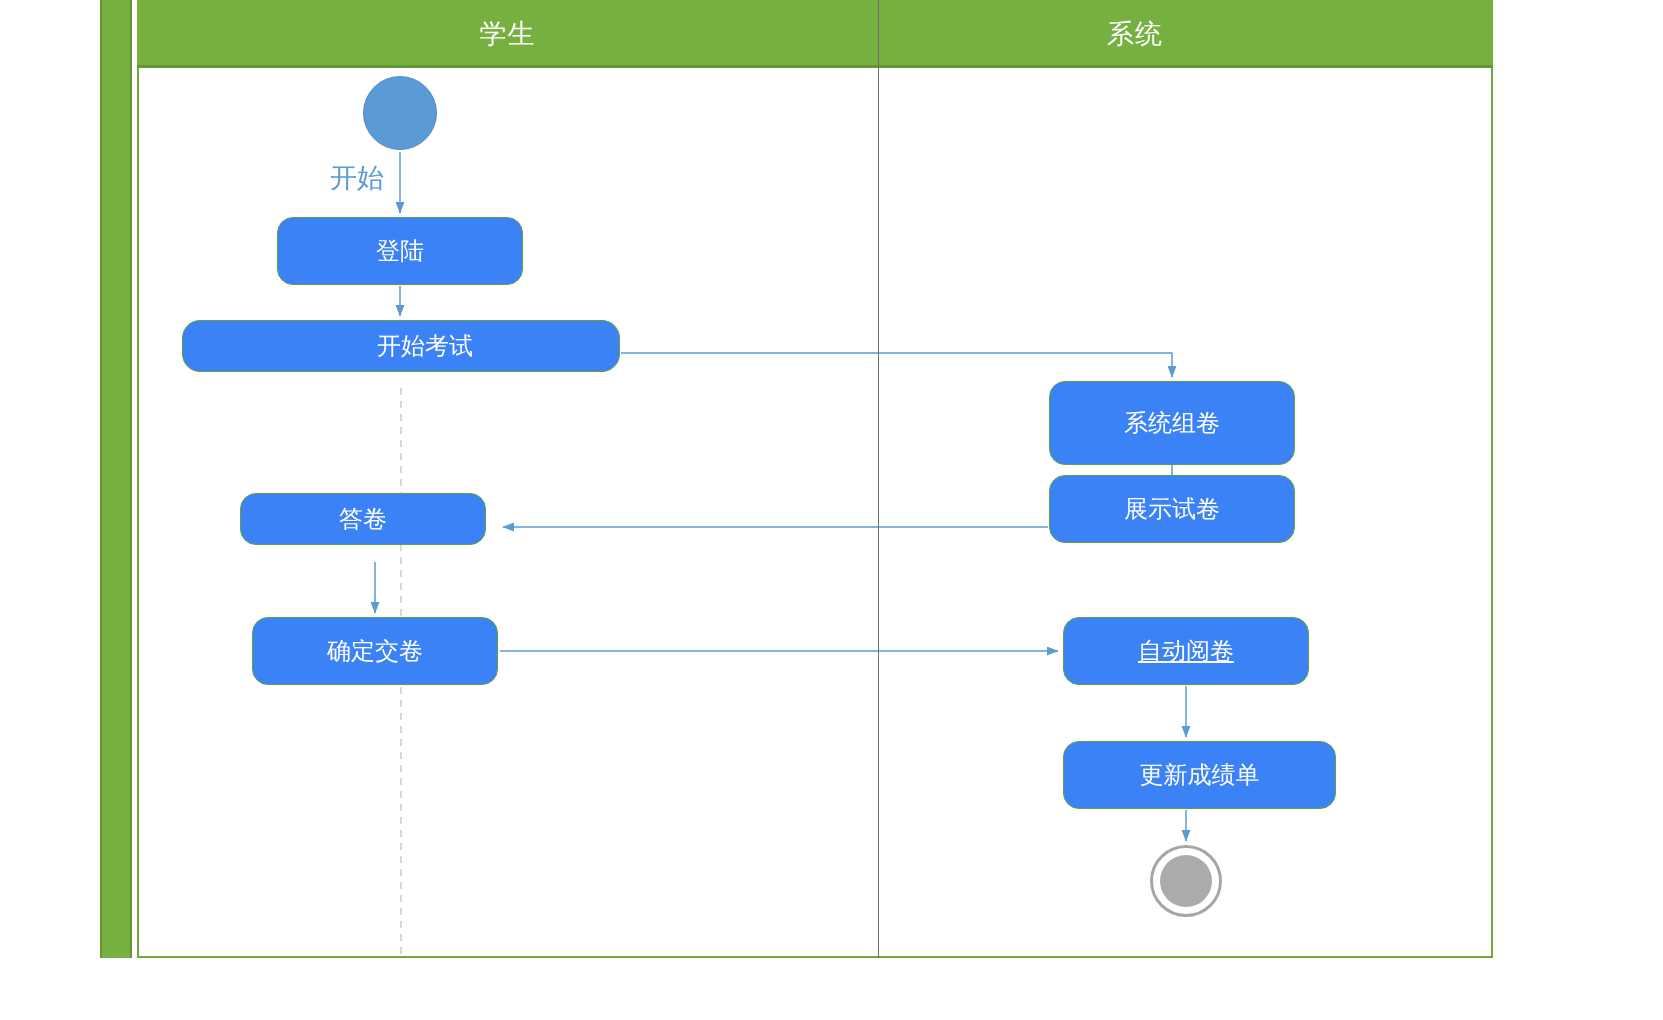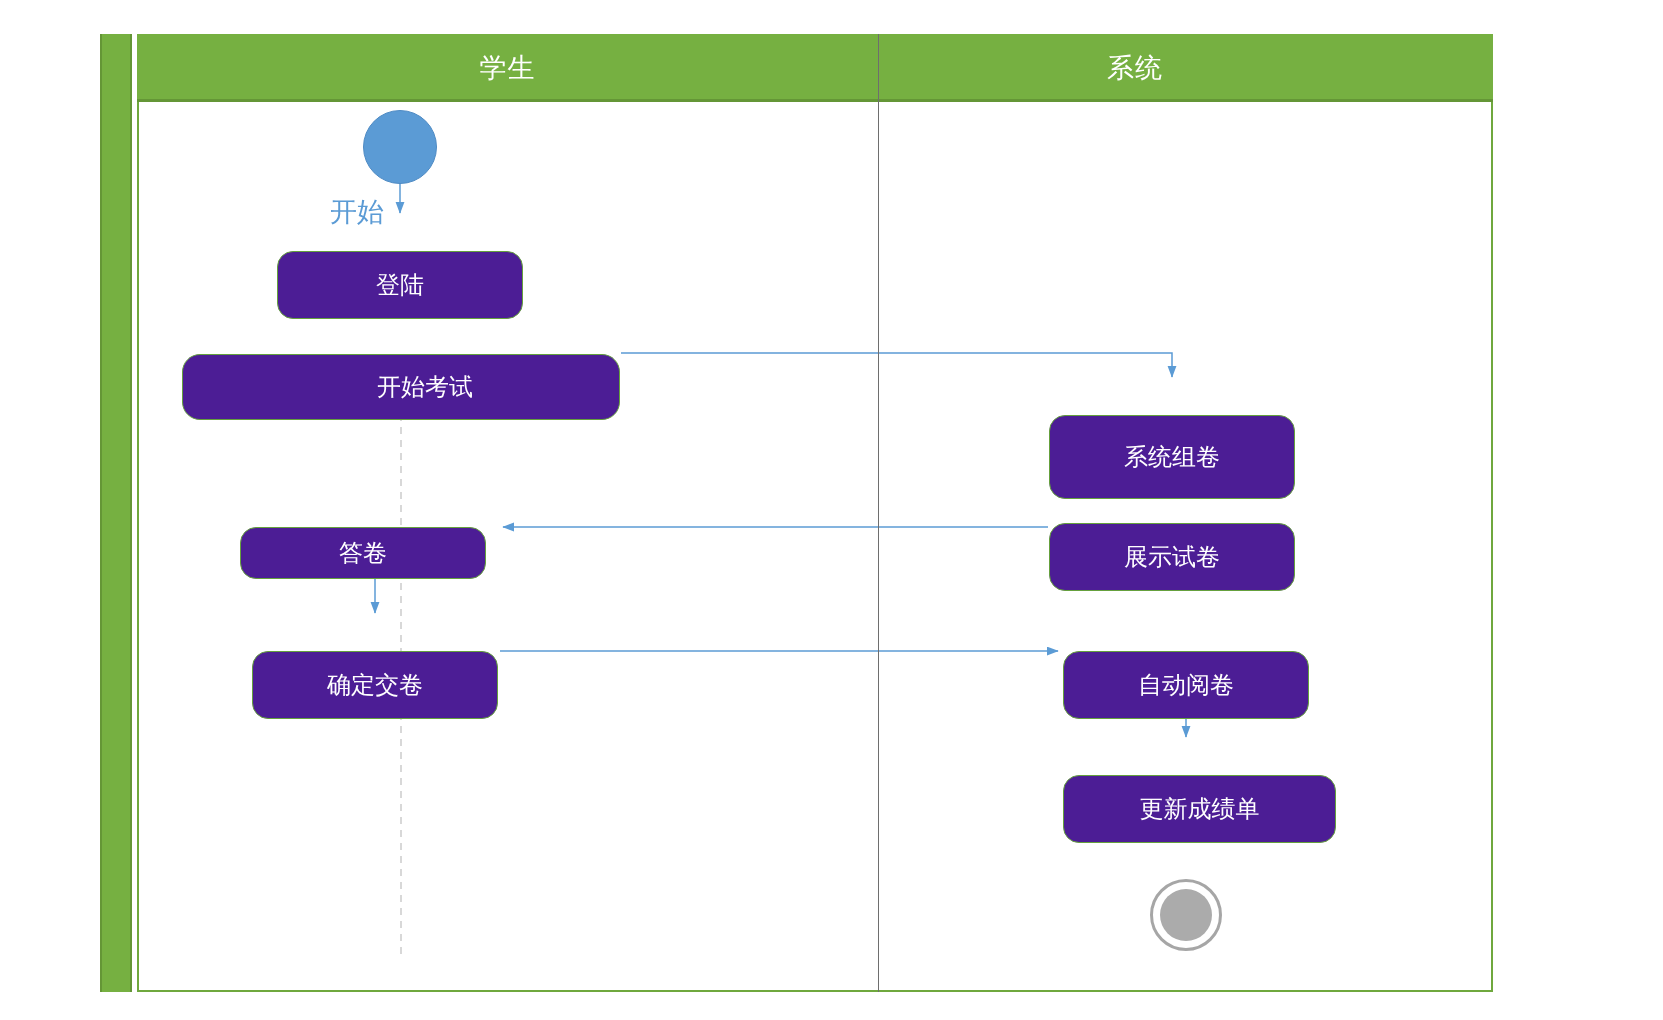--- a/index.html
+++ b/index.html
@@ -1,21 +1,21 @@
 <!DOCTYPE html>
 <html><head>
 <meta charset="utf-8">
 <style>
   html,body{margin:0;padding:0;}
   body{
     width:1663px;height:1020px;position:relative;overflow:hidden;
     background:#ffffff;
     font-family:"Liberation Sans","DejaVu Sans",sans-serif;
   }
-  .abs{position:absolute;margin-top:34px;}
+  .abs{position:absolute;}
   
   .left-strip{
     left:100px;top:0;width:28px;height:958px;
     background:#76b041;border-left:2px solid #649636;border-right:2px solid #649636;
   }
   .frame{
     left:137px;top:0;width:1356px;height:958px;
     border:2px solid #6fa83e;box-sizing:border-box;background:transparent;
   }
   .lane-header-bar{
@@ -24,21 +24,21 @@
   }
   .lane-header{
     top:0;height:68px;display:flex;align-items:center;justify-content:center;
     color:#ffffff;font-size:27px;letter-spacing:1px;
   }
   .lane-divider{
     left:878px;top:0;width:1px;height:958px;background:#6e6e6e;
   }
   
   .node{
-    background:#4c1d95;border:1px solid #65a03d;border-radius:16px;
+    background:#3b82f6;border:1px solid #65a03d;border-radius:16px;
     color:#ffffff;display:flex;align-items:center;justify-content:center;
     font-size:24px;box-sizing:border-box;
   }
   .start-circle{
     left:363px;top:76px;width:74px;height:74px;border-radius:50%;
     background:#5b9bd5;border:1px solid #4f8bc4;box-sizing:border-box;
   }
   .start-label{
     left:330px;top:160px;width:140px;text-align:left;
     color:#5b9bd5;font-size:27px;
@@ -88,24 +88,24 @@
 <div class="abs frame"></div>
 <div class="abs lane-header-bar"></div>
 <div class="abs lane-header" style="left:137px;width:741px;">学生</div>
 <div class="abs lane-header" style="left:878px;width:514px;">系统</div>
 <div class="abs lane-divider"></div>
 
 <div class="abs start-circle"></div>
 <div class="abs start-label">开始</div>
 
 <div class="abs node" style="left:277px;top:217px;width:246px;height:68px;">登陆</div>
-<div class="abs node" style="left:182px;top:320px;width:438px;height:66px;border-radius:18px;padding-left:48px;">开始考试</div>
+<div class="abs node" style="left:182px;top:320px;width:438px;height:52px;border-radius:18px;padding-left:48px;">开始考试</div>
 <div class="abs node" style="left:240px;top:493px;width:246px;height:52px;">答卷</div>
 <div class="abs node" style="left:252px;top:617px;width:246px;height:68px;">确定交卷</div>
 
 <div class="abs node" style="left:1049px;top:381px;width:246px;height:84px;">系统组卷</div>
-<div class="abs node" style="left:1049px;top:489px;width:246px;height:68px;text-align:center;">展示试卷</div>
-<div class="abs node" style="left:1063px;top:617px;width:246px;height:68px;">自动阅卷</div>
+<div class="abs node" style="left:1049px;top:475px;width:246px;height:68px;text-align:center;">展示试卷</div>
+<div class="abs node" style="left:1063px;top:617px;width:246px;height:68px;text-decoration:underline;">自动阅卷</div>
 <div class="abs node" style="left:1063px;top:741px;width:273px;height:68px;">更新成绩单</div>
 
 <div class="abs end-node-outer">
   <div class="end-node-inner"></div>
 </div>
 
 </body></html>

